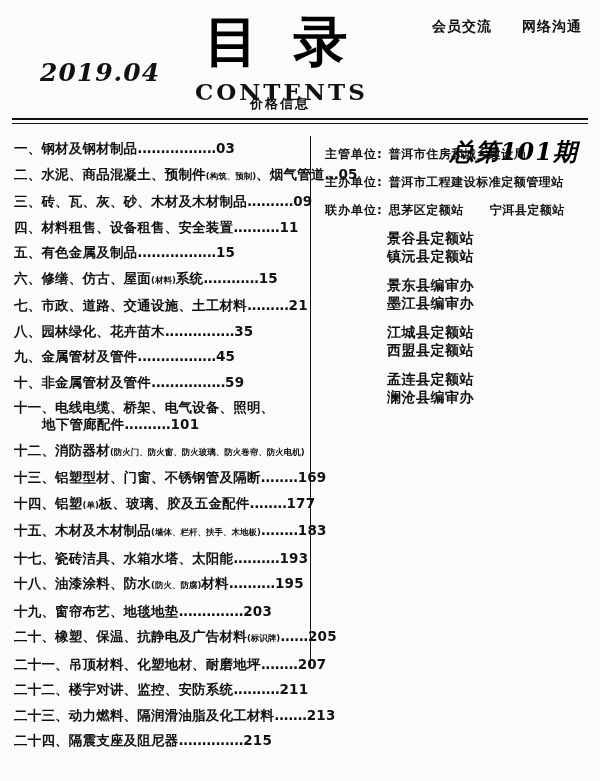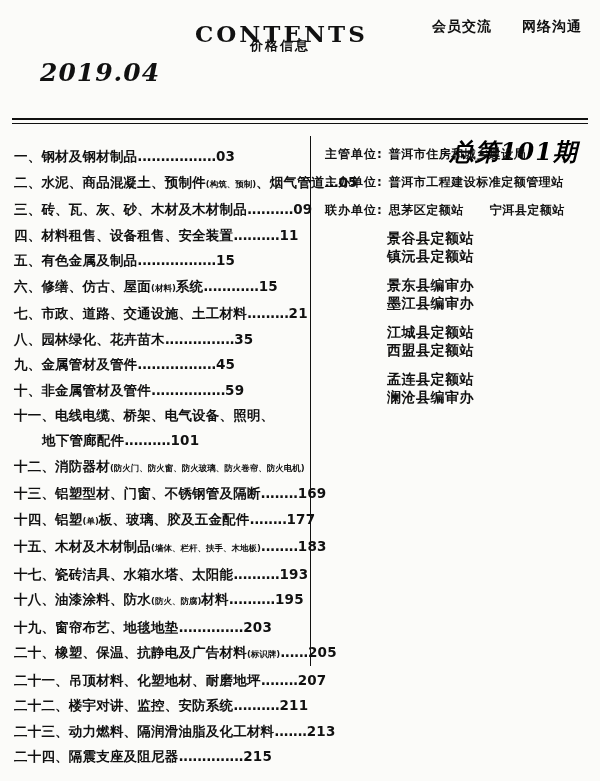--- a/index.html
+++ b/index.html
@@ -152,21 +152,20 @@
     font-weight: bold;
     color: #111;
     line-height: 17px;
     margin-bottom: 8.5px;
     letter-spacing: 0.2px;
     display: block;
   }
   .toc-line {
     display: block;
     white-space: nowrap;
-    margin-top: 8px;
   }
   .toc-line.indent {
     padding-left: 28px;
   }
   .small {
     font-size: 8.5px;
     font-weight: bold;
     letter-spacing: 0;
   }
   .dots {
@@ -222,20 +221,21 @@
 
   <div class="header">
     <div class="top-links">
       <span>会员交流</span>
       <span>网络沟通</span>
     </div>
 
     <div class="issue-date">2019.04</div>
 
     <div class="title-block">
+      <div class="title-cn">目 录</div>
       <div class="title-en-wrap">
         <div class="title-en">CONTENTS</div>
         <div class="title-sub">价格信息</div>
       </div>
     </div>
 
     <div class="issue-no">总第101期</div>
 
     <div class="rule-top"></div>
     <div class="rule-top2"></div>

